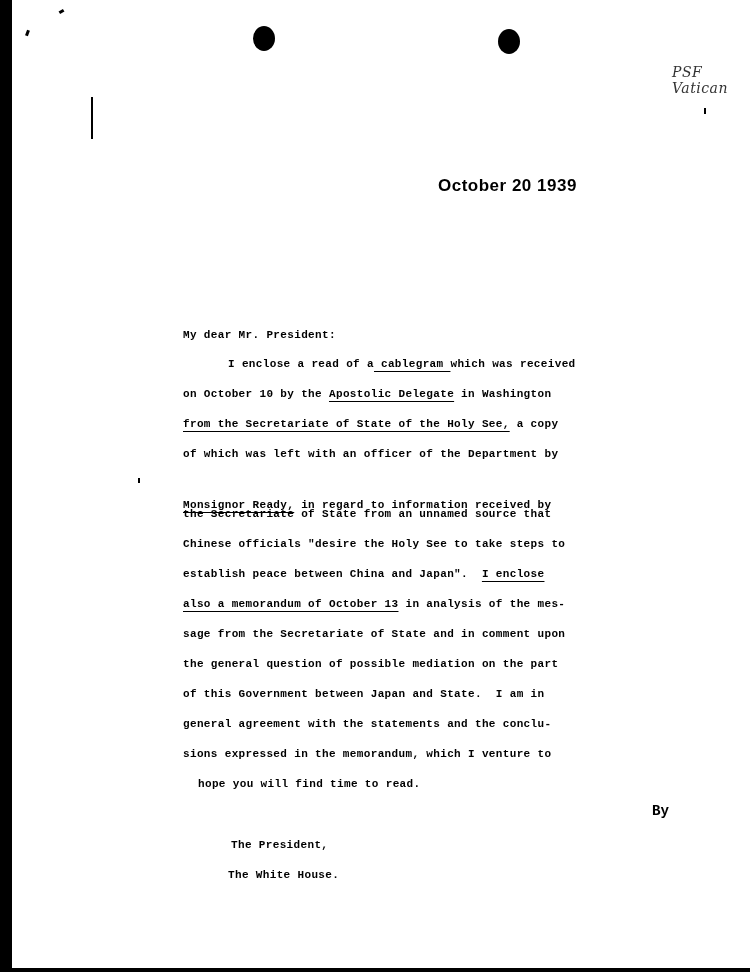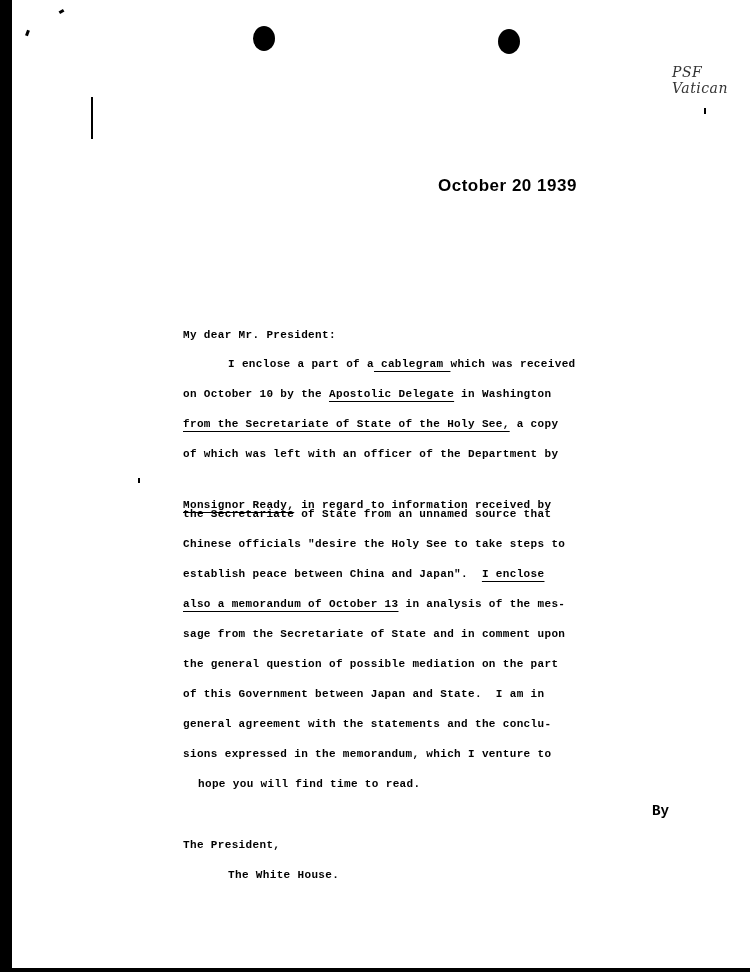--- a/index.html
+++ b/index.html
@@ -45,32 +45,32 @@
 <div class="pen-mark" style="left:91px;top:97px;width:2px;height:42px;"></div>
 <div class="pen-mark" style="left:704px;top:108px;width:2px;height:6px;"></div>
 <div class="tick"></div>
 
 <div class="handwritten">PSF Vatican</div>
 <div class="date">October 20 1939</div>
 
 <div class="line" style="top:326px;">My dear Mr. President:</div>
 
 <div id="body-text">
-    <div class="line" style="top: 355px; left: 228px;"><span>I enclose a part of a</span><span class="u"> cablegram </span><span>which was received</span></div>
+    <div class="line" style="top: 355px; left: 228px;"><span>I enclose a read of a</span><span class="u"> cablegram </span><span>which was received</span></div>
     <div class="line" style="top: 385px;"><span>on October 10 by the </span><span class="u">Apostolic Delegate</span><span> in Washington</span></div>
     <div class="line" style="top: 415px;"><span class="u">from the Secretariate of State of the Holy See,</span><span> a copy</span></div>
     <div class="line" style="top: 445px;"><span>of which was left with an officer of the Department by</span></div>
     <div class="line" style="top: 496px;"><span class="u">Monsignor Ready,</span><span> in regard to information received by</span></div>
     <div class="line" style="top: 505px;"><span>the Secretariate of State from an unnamed source that</span></div>
     <div class="line" style="top: 535px;"><span>Chinese officials "desire the Holy See to take steps to</span></div>
     <div class="line" style="top: 565px;"><span>establish peace between China and Japan".  </span><span class="u">I enclose</span></div>
     <div class="line" style="top: 595px;"><span class="u">also a memorandum of October 13</span><span> in analysis of the mes-</span></div>
     <div class="line" style="top: 625px;"><span>sage from the Secretariate of State and in comment upon</span></div>
     <div class="line" style="top: 655px;"><span>the general question of possible mediation on the part</span></div>
     <div class="line" style="top: 685px;"><span>of this Government between Japan and State.  I am in</span></div>
     <div class="line" style="top: 715px;"><span>general agreement with the statements and the conclu-</span></div>
     <div class="line" style="top: 745px;"><span>sions expressed in the memorandum, which I venture to</span></div>
     <div class="line" style="top: 775px; margin-left: 15px;"><span>hope you will find time to read.</span></div>
   </div>
 
 <div class="by">By</div>
-<div class="line" style="top:836px;">The President,</div>
+<div class="line" style="top:836px;margin-left:48px;">The President,</div>
 <div class="line" style="top:866px;left:228px;">The White House.</div>
 
 </body></html>

